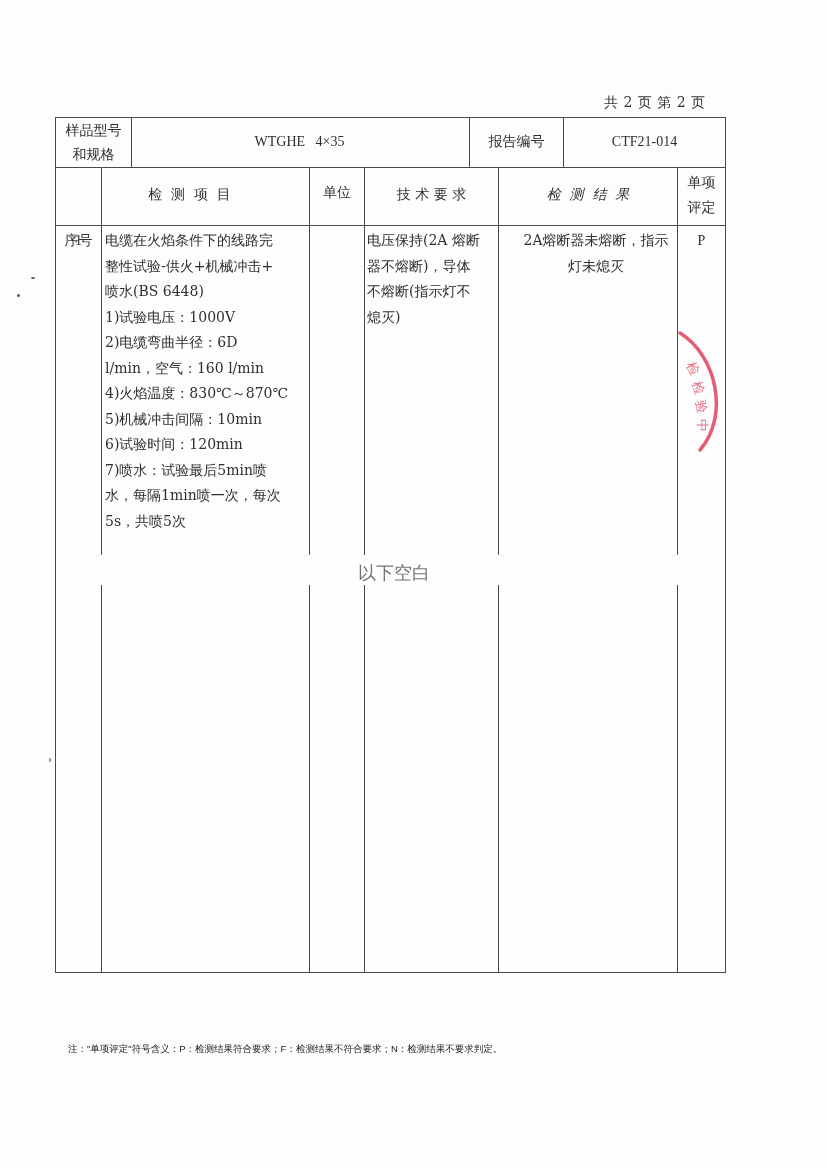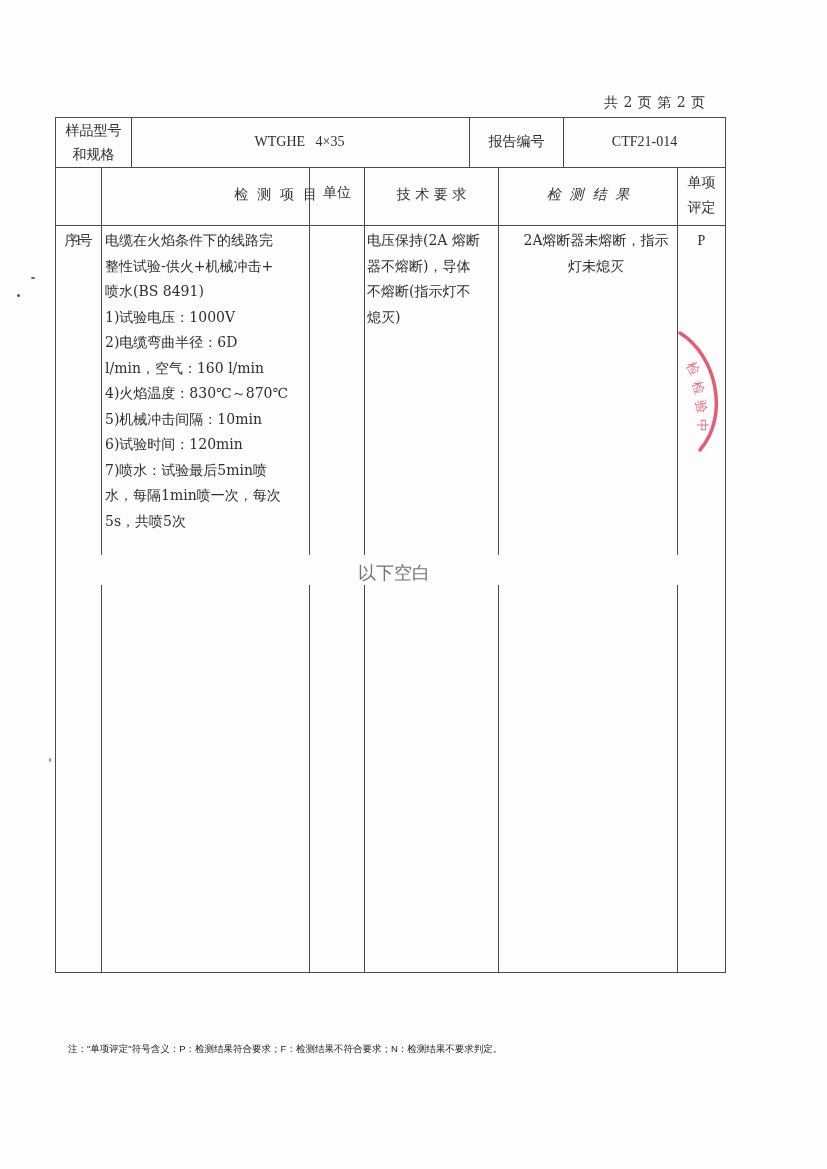--- a/index.html
+++ b/index.html
@@ -56,35 +56,35 @@
 
 <div class="cell center" style="left:56px; top:117px; width:75px; line-height:24px; padding-top:1px;">
   <div>样品型号</div>
   <div>和规格</div>
 </div>
 <div class="cell center mono" style="left:131px; top:129px; width:337px; white-space:pre;">WTGHE   4×35</div>
 <div class="cell center" style="left:470px; top:129px; width:93px;">报告编号</div>
 <div class="cell center mono" style="left:564px; top:129px; width:161px;">CTF21-014</div>
 
 <div class="cell center hdr2" style="left:56px; top:180px; width:45px;margin-top:48px;">序号</div>
-<div class="cell center hdr2" style="left:110px; top:182px; width:207px; white-space:pre;text-align:right;">检  测  项  目</div>
+<div class="cell center hdr2" style="left:86px; top:182px; width:207px; white-space:pre;">检  测  项  目</div>
 <div class="cell center hdr2" style="left:310px; top:180px; width:54px;">单位</div>
 <div class="cell center hdr2" style="left:365px; top:182px; width:133px; white-space:pre;">技 术 要 求</div>
 <div class="cell center hdr2" style="left:499px; top:182px; width:178px; white-space:pre;font-style:italic;">检  测  结  果</div>
 <div class="cell center hdr2" style="left:678px; top:170px; width:47px; line-height:25px;">
   <div>单项</div>
   <div>评定</div>
 </div>
 
 <div>
   <div class="cell center mono" style="left:56px; top:228px; width:45px;">1</div>
   <div class="cell" style="left:105px; top:228px; width:204px; white-space:nowrap;">
     <div>电缆在火焰条件下的线路完</div>
     <div>整性试验-供火+机械冲击+</div>
-    <div>喷水(BS 8491)</div>
+    <div>喷水(BS 6448)</div>
     <div>1)试验电压：1000V</div>
     <div>2)电缆弯曲半径：6D</div>
     <div>l/min，空气：160 l/min</div>
     <div>4)火焰温度：830℃～870℃</div>
     <div>5)机械冲击间隔：10min</div>
     <div>6)试验时间：120min</div>
     <div>7)喷水：试验最后5min喷</div>
     <div>水，每隔1min喷一次，每次</div>
     <div>5s，共喷5次</div>
   </div>

